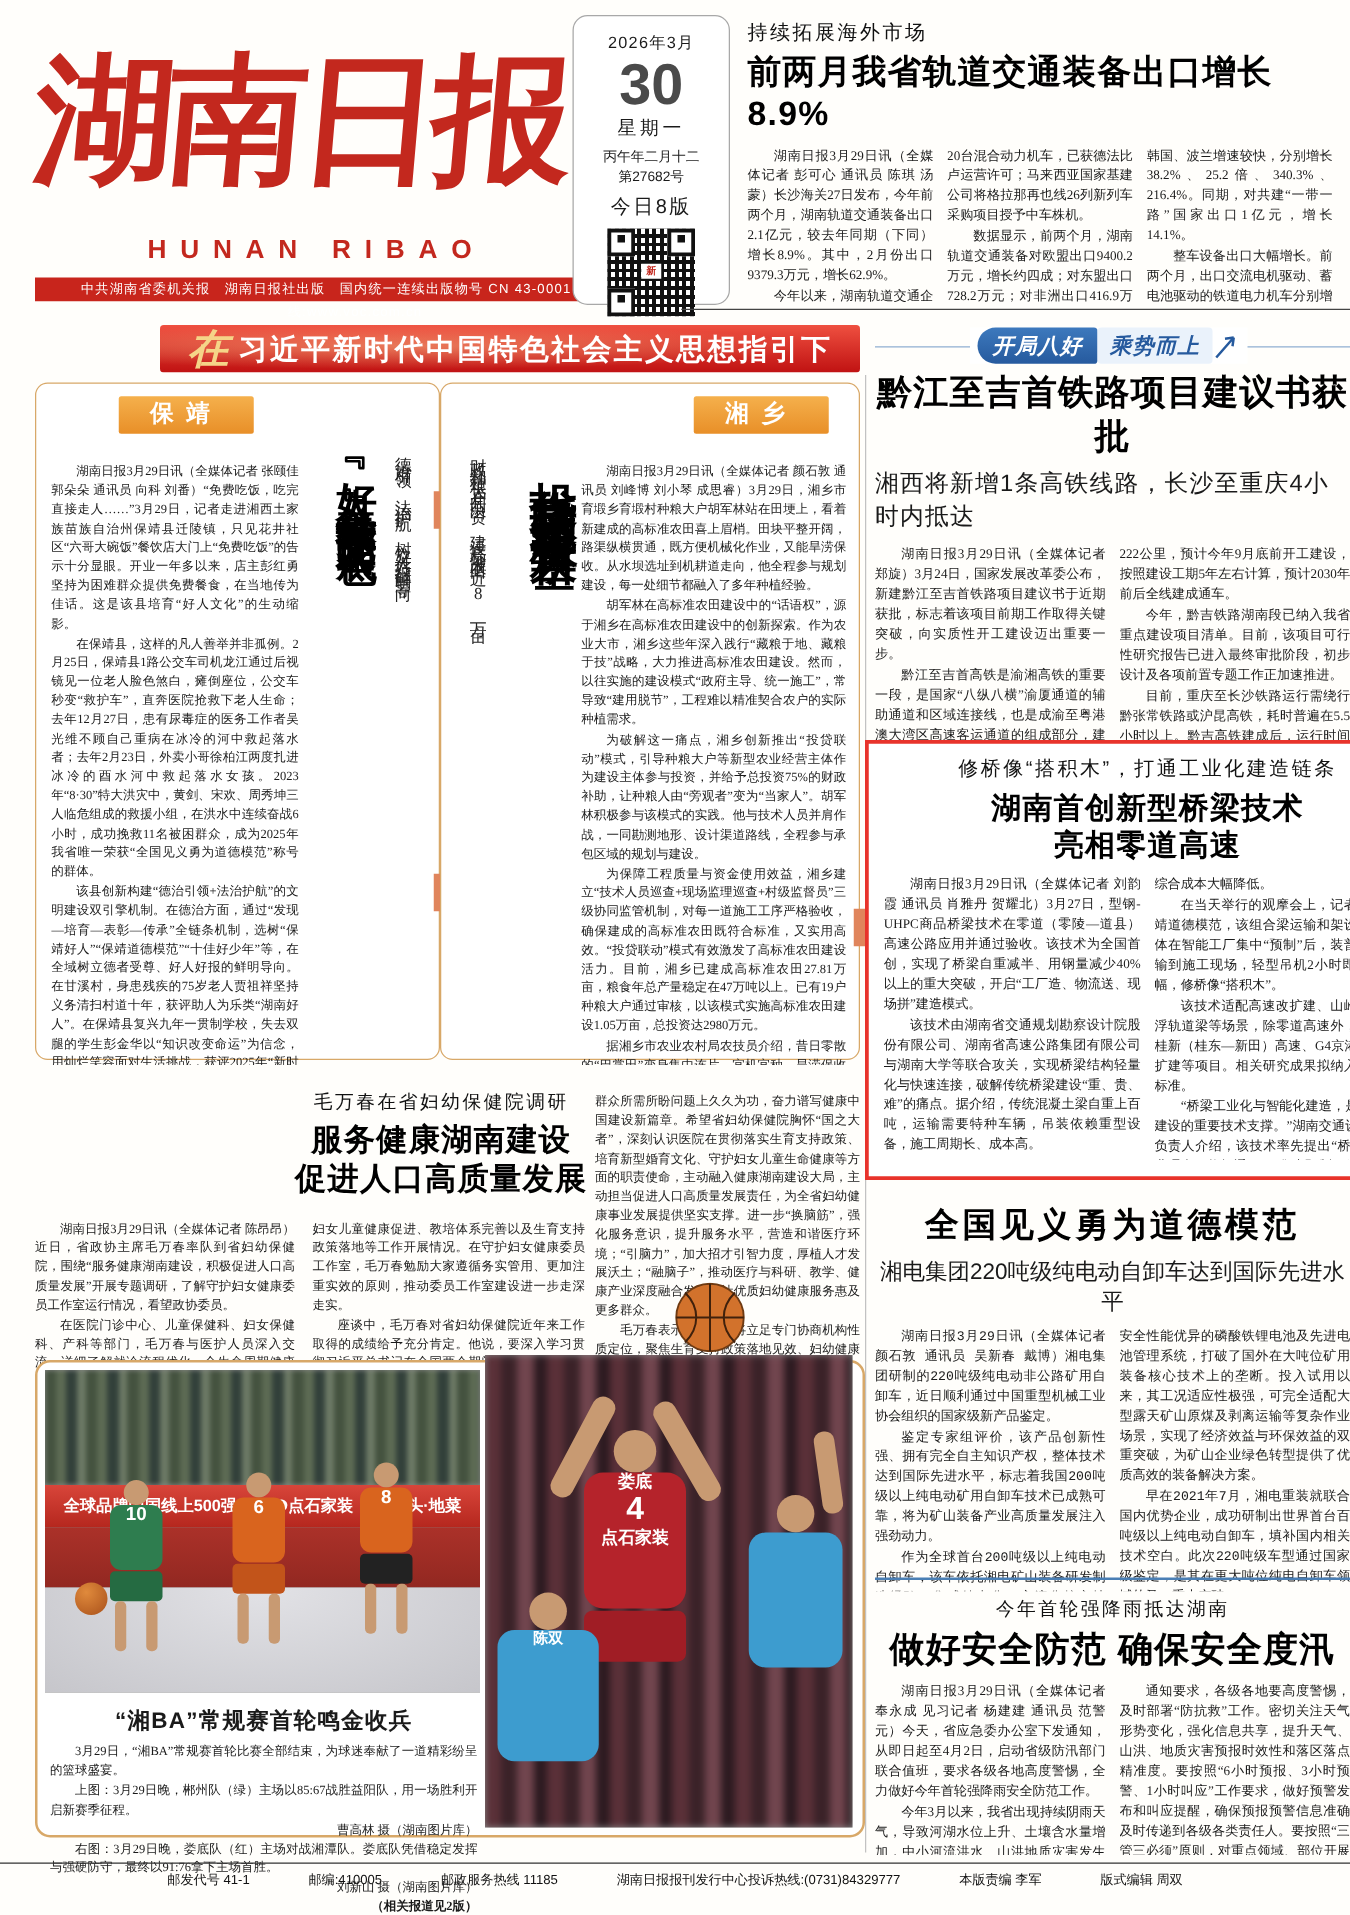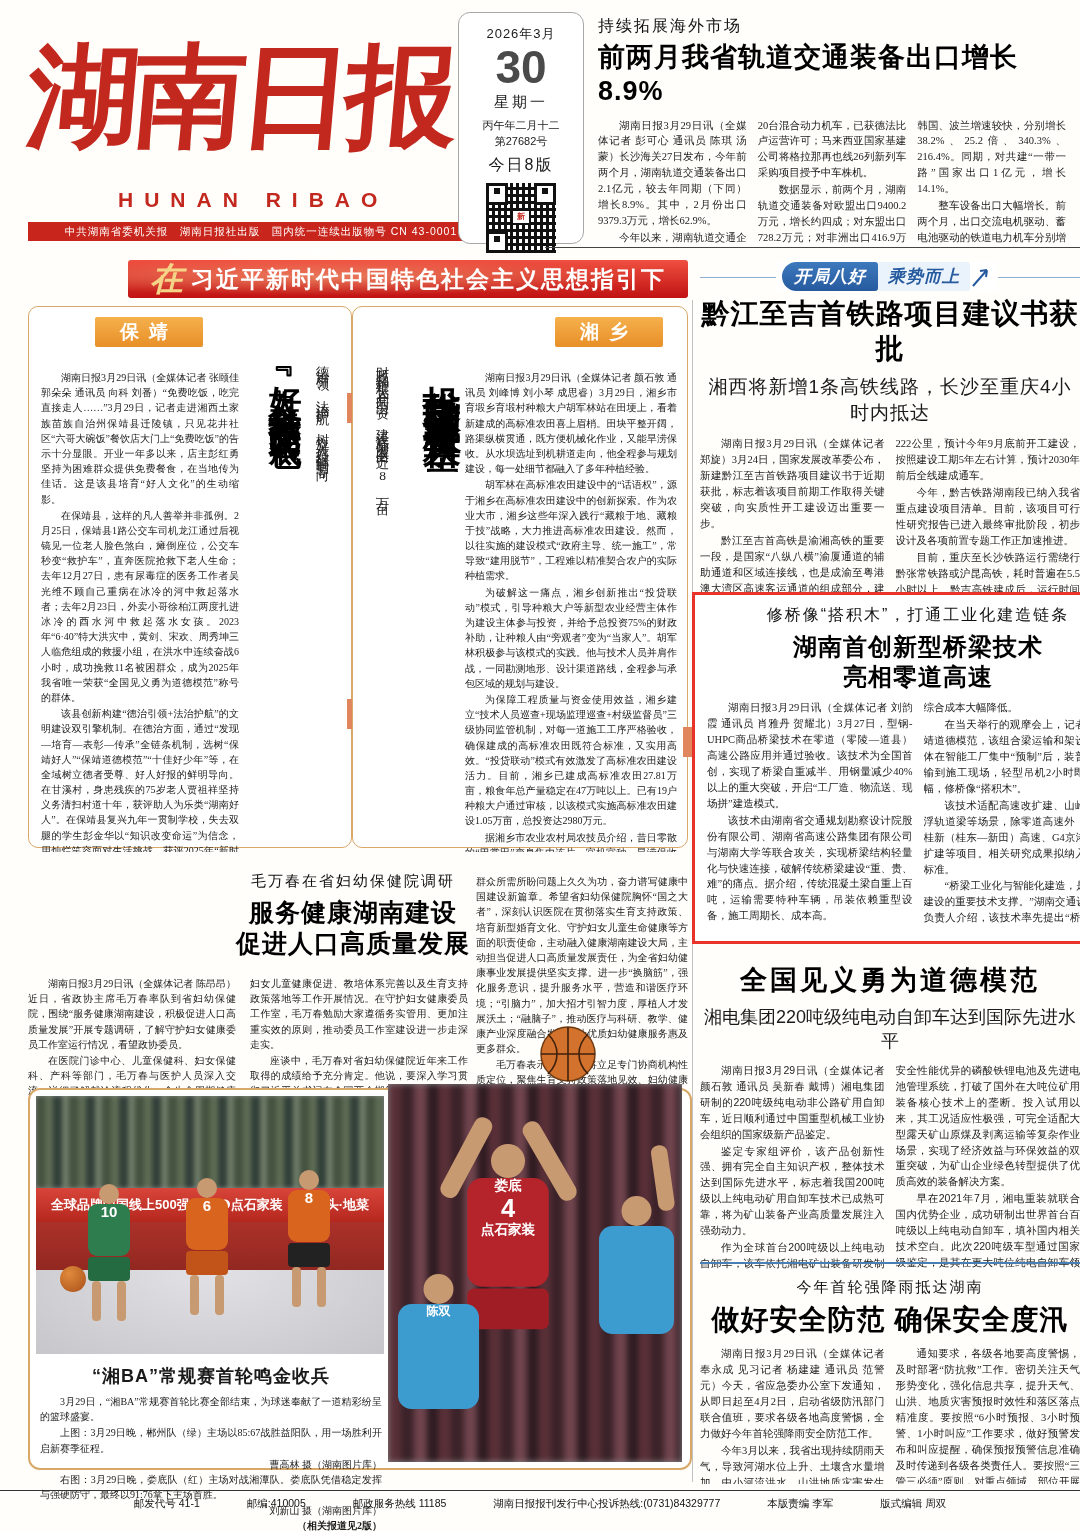--- a/index.html
+++ b/index.html
@@ -97,21 +97,21 @@
   #badge-row{left:700px;top:262px;width:380px;height:30px;}
   #badge-line{position:absolute;left:0;top:15px;width:100%;border-top:1px solid #90aed2;}
   #badge{position:absolute;left:76px;top:0;display:flex;align-items:center;background:#fff;padding:0 6px;}
   #badge .b1{background:linear-gradient(180deg,#3d79bd,#265a9e);color:#fff;font-style:italic;font-weight:bold;
      font-size:17px;padding:3px 12px;border-radius:15px 3px 3px 15px;letter-spacing:1px;}
   #badge .b2{color:#265a9e;background:#eaf2fb;font-style:italic;font-weight:bold;font-size:17px;
      padding:3px 10px;letter-spacing:1px;border-radius:3px;}
   .rc{left:700px;width:380px;}
   #rail{top:296px;}
   #rail .hl{font-size:28px;text-align:center;}
-  #rail .sub{font-size:19px;text-align:center;margin-top:8px;letter-spacing:1px;font-family:"Liberation Sans",sans-serif;}
+  #rail .sub{font-size:19px;margin-top:8px;letter-spacing:1px;font-family:"Liberation Sans",sans-serif;}
   #rail .cols{margin-top:10px;height:192px;}
   #bridge-box{left:692px;top:592px;width:452px;height:352px;border:3px solid #e8332b;background:#fff;z-index:2;
      padding:10px 12px;box-sizing:border-box;}
   #bridge-box .kicker{font-size:16px;text-align:center;}
   #bridge-box .hl{font-size:24px;text-align:center;margin-top:6px;}
   #bridge-box .cols{margin-top:8px;height:228px;}
   #truck{top:964px;}
   #truck .hl{font-size:27px;text-align:center;letter-spacing:3px;}
   #truck .sub{font-size:18px;text-align:center;margin-top:7px;font-family:"Liberation Sans",sans-serif;}
   #truck .cols{margin-top:10px;height:210px;}
@@ -177,21 +177,21 @@
   <div class="abs" id="banner">
     <span class="zai">在</span>
     <span class="btxt sans">习近平新时代中国特色社会主义思想指引下</span>
   </div>
 
   <div class="abs gold-box" id="box-bj">
     <div class="county-label" style="left:66px;top:10px">保靖</div>
     <div class="box-inner">
       <div class="story" style="width:198px;height:482px">
           <p class="para">湖南日报3月29日讯（全媒体记者 张颐佳 郭朵朵 通讯员 向科 刘番）“免费吃饭，吃完直接走人……”3月29日，记者走进湘西土家族苗族自治州保靖县迁陵镇，只见花井社区“六哥大碗饭”餐饮店大门上“免费吃饭”的告示十分显眼。开业一年多以来，店主彭红勇坚持为困难群众提供免费餐食，在当地传为佳话。这是该县培育“好人文化”的生动缩影。</p>
-          <p class="para">在保靖县，这样的凡人善举并非孤例。2月25日，保靖县1路公交车司机龙江通过后视镜见一位老人脸色煞白，瘫倒座位，公交车秒变“救护车”，直奔医院抢救下老人生命；去年12月27日，患有尿毒症的医务工作者吴光维不顾自己重病在冰冷的河中救起落水者；去年2月23日，外卖小哥徐柏江两度扎进冰冷的酉水河中救起落水女孩。2023年“6·40”特大洪灾中，黄剑、宋欢、周秀坤三人临危组成的救援小组，在洪水中连续奋战6小时，成功挽救11名被困群众，成为2025年我省唯一荣获“全国见义勇为道德模范”称号的群体。</p>
+          <p class="para">在保靖县，这样的凡人善举并非孤例。2月25日，保靖县1路公交车司机龙江通过后视镜见一位老人脸色煞白，瘫倒座位，公交车秒变“救护车”，直奔医院抢救下老人生命；去年12月27日，患有尿毒症的医务工作者吴光维不顾自己重病在冰冷的河中救起落水者；去年2月23日，外卖小哥徐柏江两度扎进冰冷的酉水河中救起落水女孩。2023年“8·30”特大洪灾中，黄剑、宋欢、周秀坤三人临危组成的救援小组，在洪水中连续奋战6小时，成功挽救11名被困群众，成为2025年我省唯一荣获“全国见义勇为道德模范”称号的群体。</p>
           <p class="para">该县创新构建“德治引领+法治护航”的文明建设双引擎机制。在德治方面，通过“发现—培育—表彰—传承”全链条机制，选树“保靖好人”“保靖道德模范”“十佳好少年”等，在全域树立德者受尊、好人好报的鲜明导向。在甘溪村，身患残疾的75岁老人贾祖祥坚持义务清扫村道十年，获评助人为乐类“湖南好人”。在保靖县复兴九年一贯制学校，失去双腿的学生彭金华以“知识改变命运”为信念，用灿烂笑容面对生活挑战，获评2025年“新时代湖南好少年”。通过“爱心驿站”“帮代办”“无声有爱”等特色新时代文明实践品牌，积极倡导志愿服务。厚养薄葬丧事简办、反对铺张婚事新办、文明祭扫破除迷信等新风吹进城市乡村。</p>
         </div>
       <div class="vert vtitle sans" style="width:58px;height:486px;font-size:33px;margin-left:5px">『好人』善举擦亮文明底色</div>
       <div class="vert vsub" style="width:26px;height:486px;margin-left:3px">德治引领，法治护航，树立好人好报鲜明导向</div>
     </div>
     <div class="deco" style="right:-5px;top:86px"></div>
     <div class="deco" style="right:-5px;bottom:118px"></div>
   </div>
 
   <div class="abs gold-box" id="box-xx">
@@ -369,21 +369,21 @@
           <p class="para">在当天举行的观摩会上，记者看到，保靖道德模范，该组合梁运输和架设灵活，梁体在智能工厂集中“预制”后，装普通货车运输到施工现场，轻型吊机2小时即可架好一幅，修桥像“搭积木”。</p>
           <p class="para">该技术适配高速改扩建、山岭重丘、磁浮轨道梁等场景，除零道高速外，还应用于桂新（桂东—新田）高速、G4京港澳高速改扩建等项目。相关研究成果拟纳入国家行业标准。</p>
           <p class="para">“桥梁工业化与智能化建造，是交通强国建设的重要技术支撑。”湖南交通设计院相关负责人介绍，该技术率先提出“桥梁商品”产业理念，将打通“工厂集中预制—便捷物流配送—现场快速装配”工业化建造链条，在跨省技术输出上展现出强劲竞争力。目前，在产业生态布局关键期，将与省内重点国企协作，建造桥梁智能预制工厂，推动形成百亿级产业。</p>
         </div>
     </div>
   </div>
 
   <div class="abs rc sans" id="truck">
     <div class="hl">全国见义勇为道德模范</div>
     <div class="sub">湘电集团220吨级纯电动自卸车达到国际先进水平</div>
-    <div class="cols" style="font-family:Liberation Sans, sans-serif">
+    <div class="cols" style="font-family:Liberation Mono, monospace">
       <div class="col">
           <p class="para">湖南日报3月29日讯（全媒体记者 颜石敦 通讯员 吴新春 戴博）湘电集团研制的220吨级纯电动非公路矿用自卸车，近日顺利通过中国重型机械工业协会组织的国家级新产品鉴定。</p>
           <p class="para">鉴定专家组评价，该产品创新性强、拥有完全自主知识产权，整体技术达到国际先进水平，标志着我国200吨级以上纯电动矿用自卸车技术已成熟可靠，将为矿山装备产业高质量发展注入强劲动力。</p>
           <p class="para">作为全球首台200吨级以上纯电动自卸车，该车依托湘电矿山装备研发制造经验，集成纯电化、交流化核心技术，采用</p>
         </div>
       <div class="col">
           <p class="para noind">安全性能优异的磷酸铁锂电池及先进电池管理系统，打破了国外在大吨位矿用装备核心技术上的垄断。投入试用以来，其工况适应性极强，可完全适配大型露天矿山原煤及剥离运输等复杂作业场景，实现了经济效益与环保效益的双重突破，为矿山企业绿色转型提供了优质高效的装备解决方案。</p>
           <p class="para">早在2021年7月，湘电重装就联合国内优势企业，成功研制出世界首台百吨级以上纯电动自卸车，填补国内相关技术空白。此次220吨级车型通过国家级鉴定，是其在更大吨位纯电自卸车领域的又一重大突破。</p>
         </div>
     </div>

